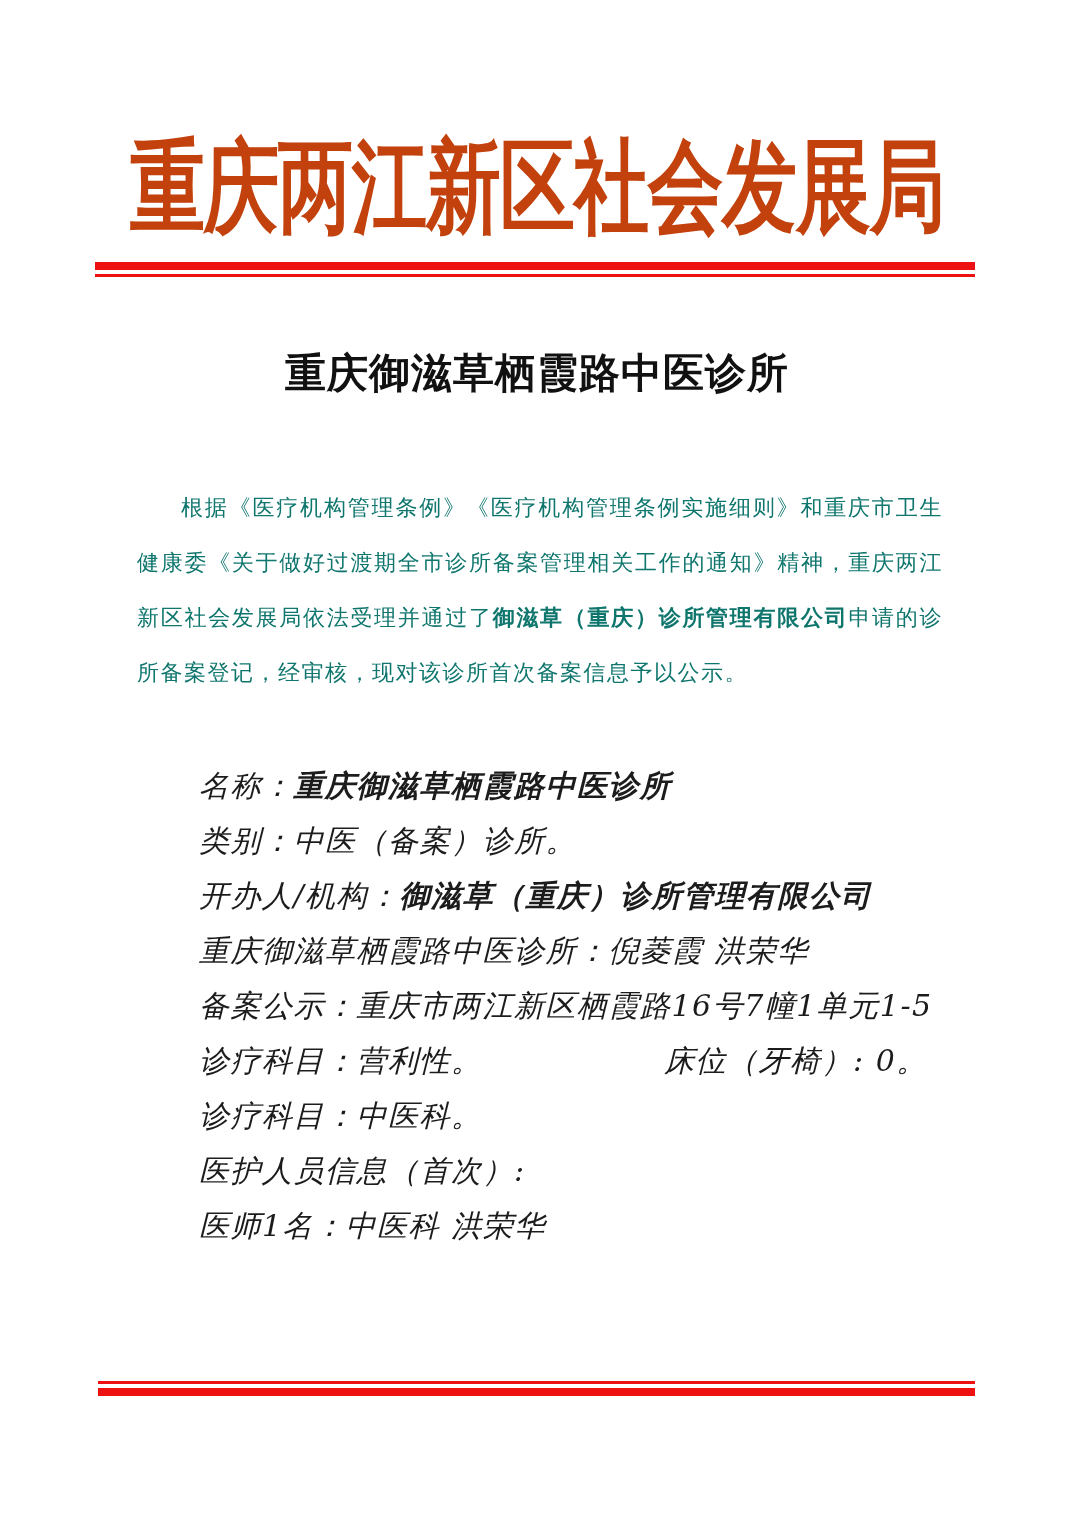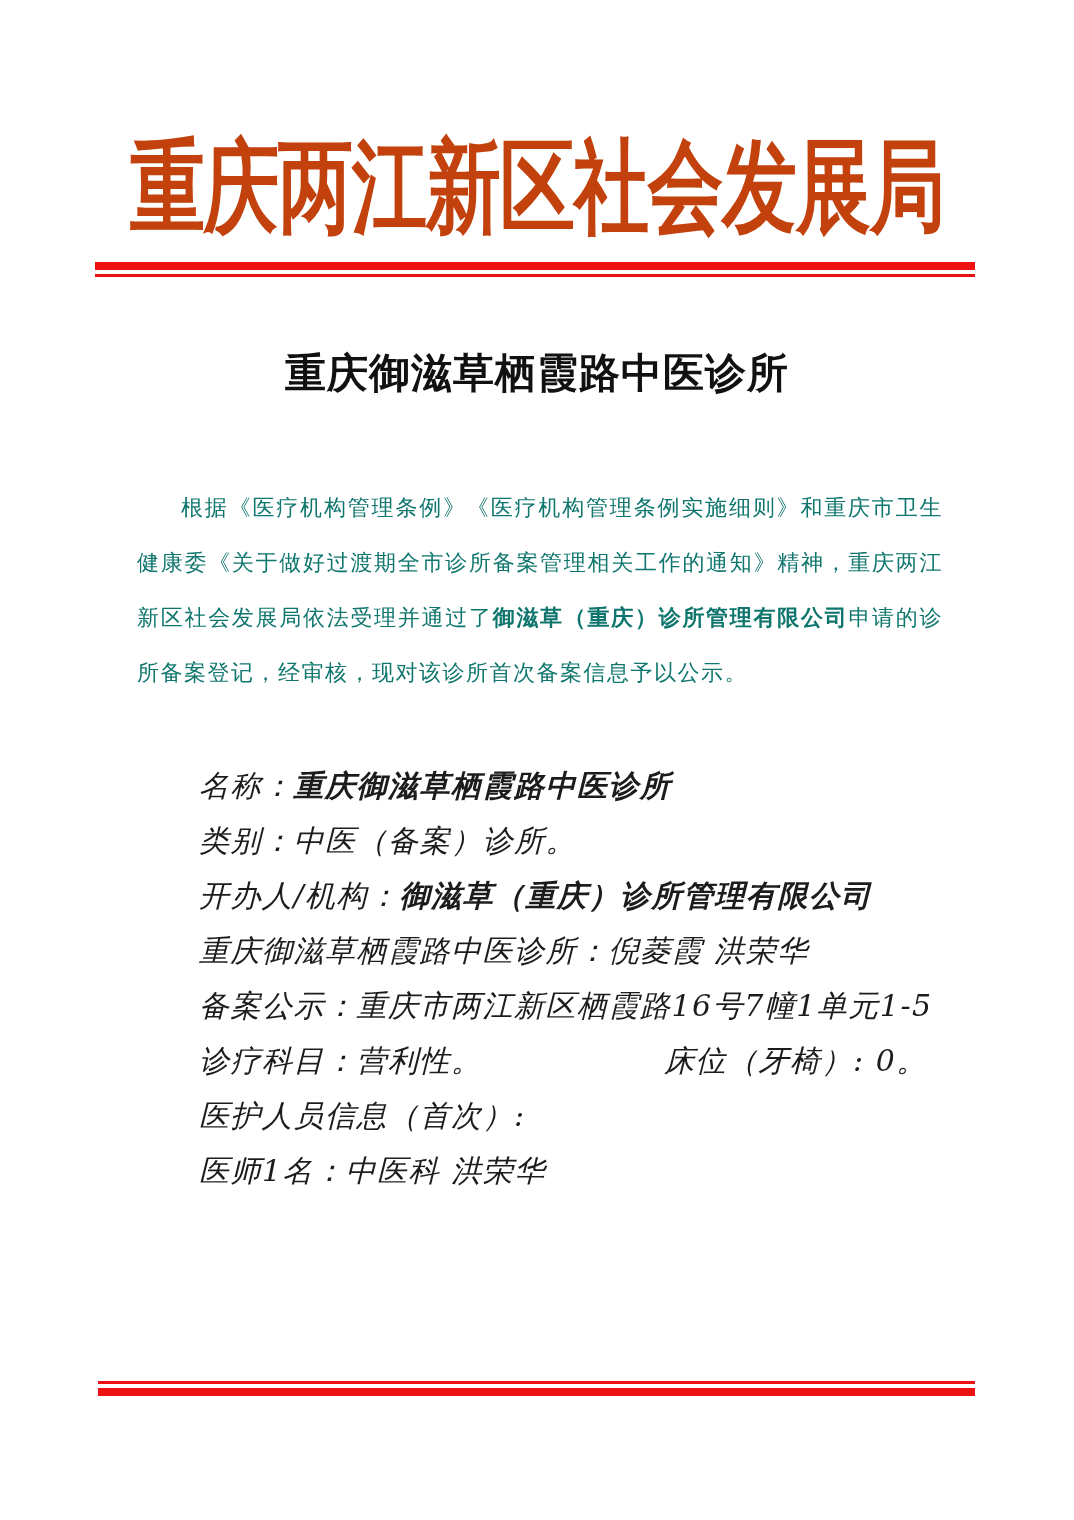--- a/index.html
+++ b/index.html
@@ -105,20 +105,21 @@
     <div class="row"><span>重庆御滋草栖霞路中医诊所：</span><span>倪菱霞  洪荣华</span></div>
 
     <div class="row"><span>备案公示：</span><span>重庆市两江新区栖霞路16号7幢1单元1-5</span></div>
 
 
     <div class="row">
       <span><span>诊疗科目：</span><span>营利性。</span></span>
       <span class="cell-right"><span>床位（牙椅）: </span><span>0。</span></span>
     </div>
 
+    <div class="row"><span>诊疗科目：</span><span>中医科。</span></div>
 
     <div class="row"><span>医护人员信息（首次）:</span></div>
 
     <div class="row"><span>医师1名：</span><span>中医科  洪荣华</span></div>
 
   </div>
 
   <div class="rule-bottom">
     <div class="thin"></div>
     <div class="gap"></div>

